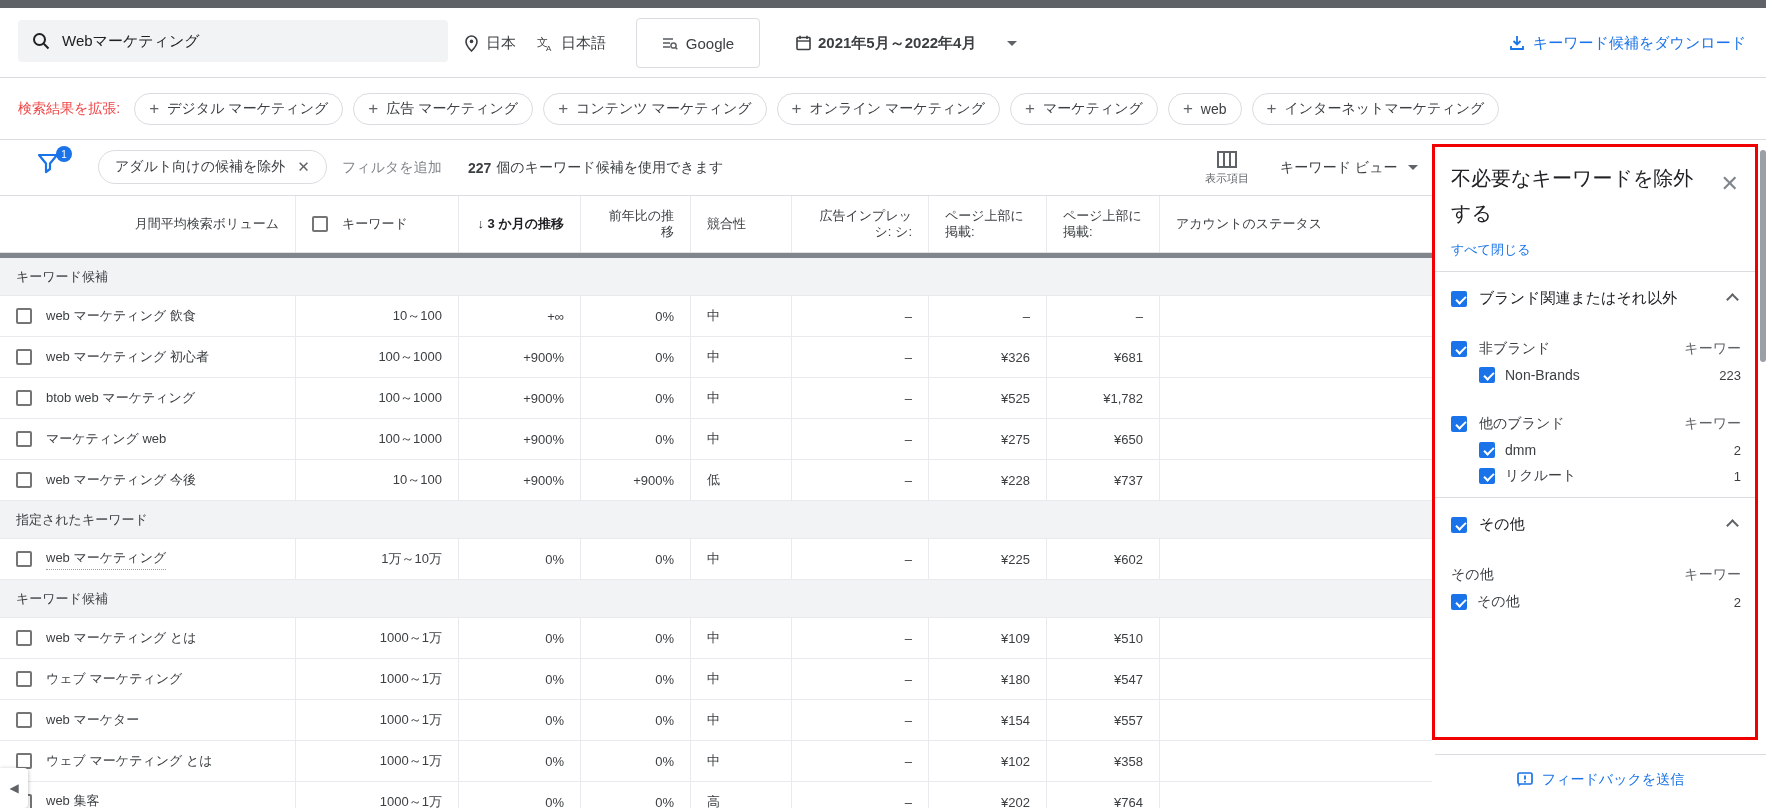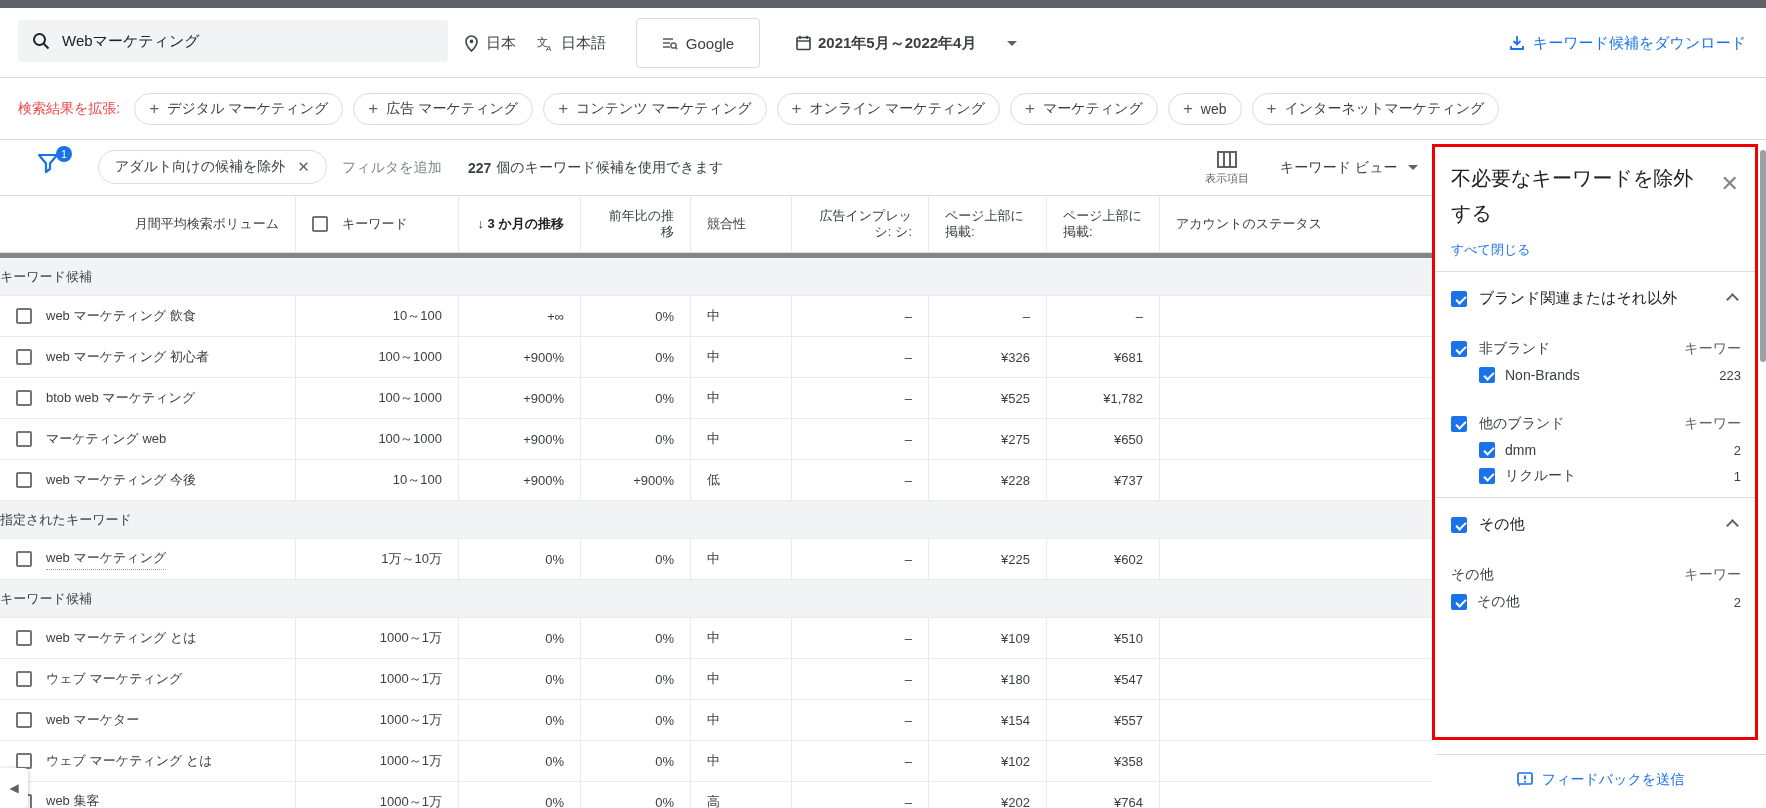--- a/index.html
+++ b/index.html
@@ -43,21 +43,21 @@
 
   
   .table { position:absolute; left:0; top:195px; width:1432px; }
   .grid-row { display:grid; grid-template-columns:296px 163px 122px 110px 101px 137px 118px 113px auto; }
   .thead { height:58px; border-top:1px solid #dadce0; border-bottom:1px solid #e0e0e0; background:#fff; }
   .th { display:flex; align-items:center; font-size:13px; color:#3c4043; padding:0 16px; border-right:1px solid #e8eaed; overflow:hidden; line-height:1.25; }
   .th:last-child { border-right:none; }
   .th.right { justify-content:flex-end; text-align:right; }
   .th.sorted { font-weight:700; color:#202124; }
   .hscrollbar { width:1432px; height:5px; background:#80868b; }
-  .sec-row { height:38px; background:#f1f3f4; display:flex; align-items:center; font-size:13px; color:#3c4043; border-bottom:1px solid #e8eaed; }
+  .sec-row { height:38px; background:#f1f3f4; display:flex; align-items:center; padding-left:16px; font-size:13px; color:#3c4043; border-bottom:1px solid #e8eaed; }
   .data-row { height:41px; border-bottom:1px solid #e8eaed; background:#fff; }
   .td { display:flex; align-items:center; font-size:13px; color:#3c4043; padding:0 16px; border-right:1px solid #e8eaed; overflow:hidden; white-space:nowrap; }
   .td:last-child { border-right:none; }
   .td.right { justify-content:flex-end; }
   .kw-cell { gap:14px; }
   .kw-underline { border-bottom:1px dotted #9aa0a6; padding-bottom:2px; }
 
   
   .cb { width:16px; height:16px; border:2px solid #757575; border-radius:2px; background:#fff; flex:none; cursor:pointer; position:relative; }
   .cb.checked { background:#1a73e8; border-color:#1a73e8; }

